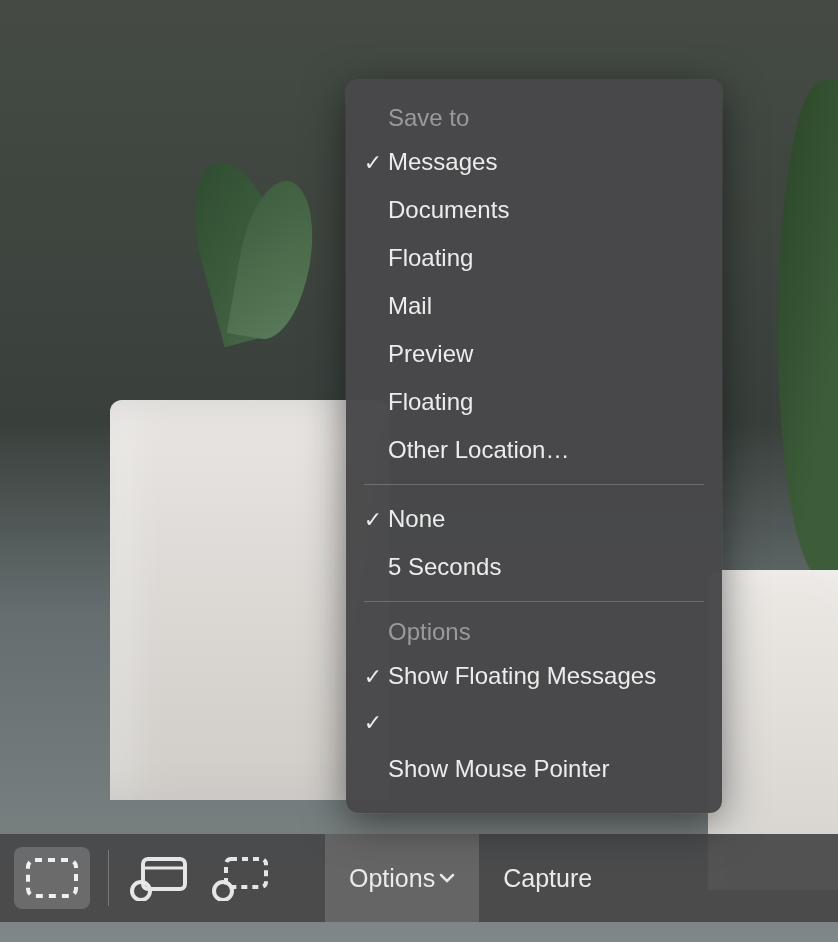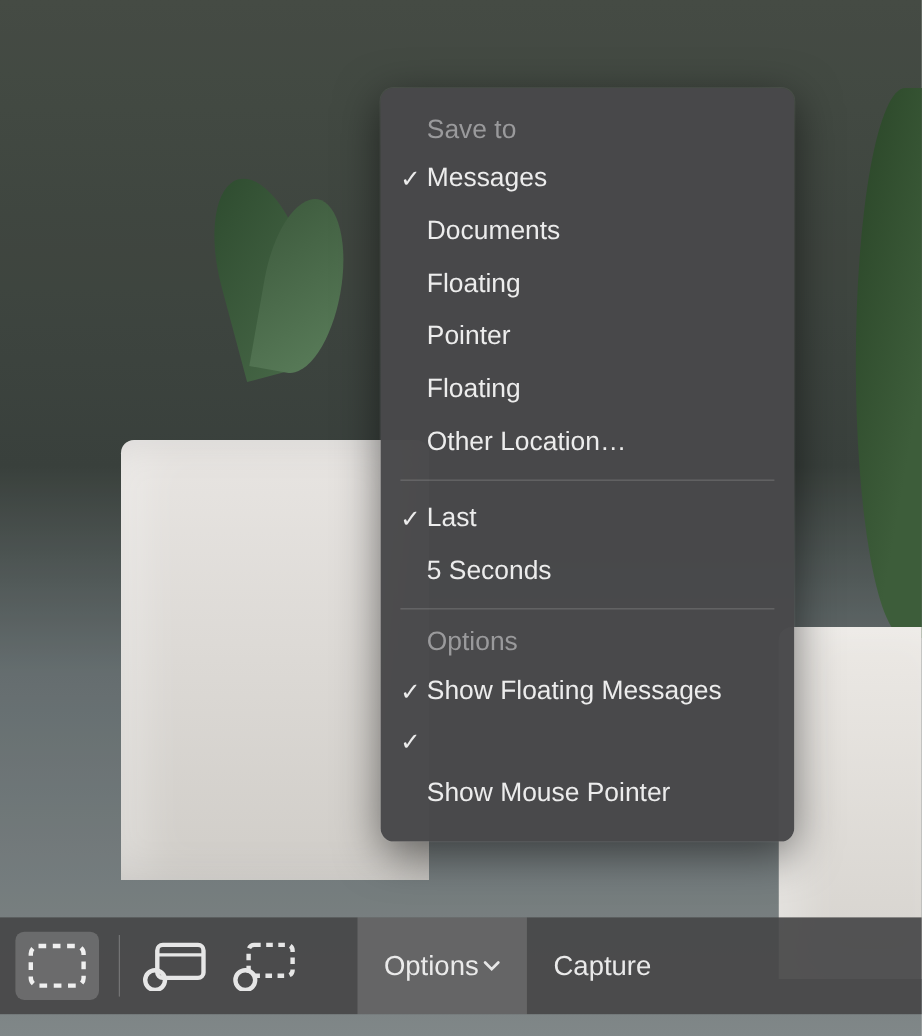--- a/index.html
+++ b/index.html
@@ -263,36 +263,40 @@
   <div class="menu-item">
     <span class="check-col"></span>
     <span>Documents</span>
   </div>
   <div class="menu-item">
     <span class="check-col"></span>
     <span>Floating</span>
   </div>
   <div class="menu-item">
     <span class="check-col"></span>
-    <span>Pointer</span>
+    <span>Mail</span>
+  </div>
+  <div class="menu-item">
+    <span class="check-col"></span>
+    <span>Preview</span>
   </div>
   <div class="menu-item">
     <span class="check-col"></span>
     <span>Floating</span>
   </div>
   <div class="menu-item">
     <span class="check-col"></span>
     <span>Other Location…</span>
   </div>
 
   <div class="menu-divider"></div>
 
   <div class="menu-item">
     <span class="check-col">✓</span>
-    <span>Last</span>
+    <span>None</span>
   </div>
   <div class="menu-item">
     <span class="check-col"></span>
     <span>5 Seconds</span>
   </div>
 
   <div class="menu-divider"></div>
 
   <div class="menu-section-header">Options</div>
   <div class="menu-item">

